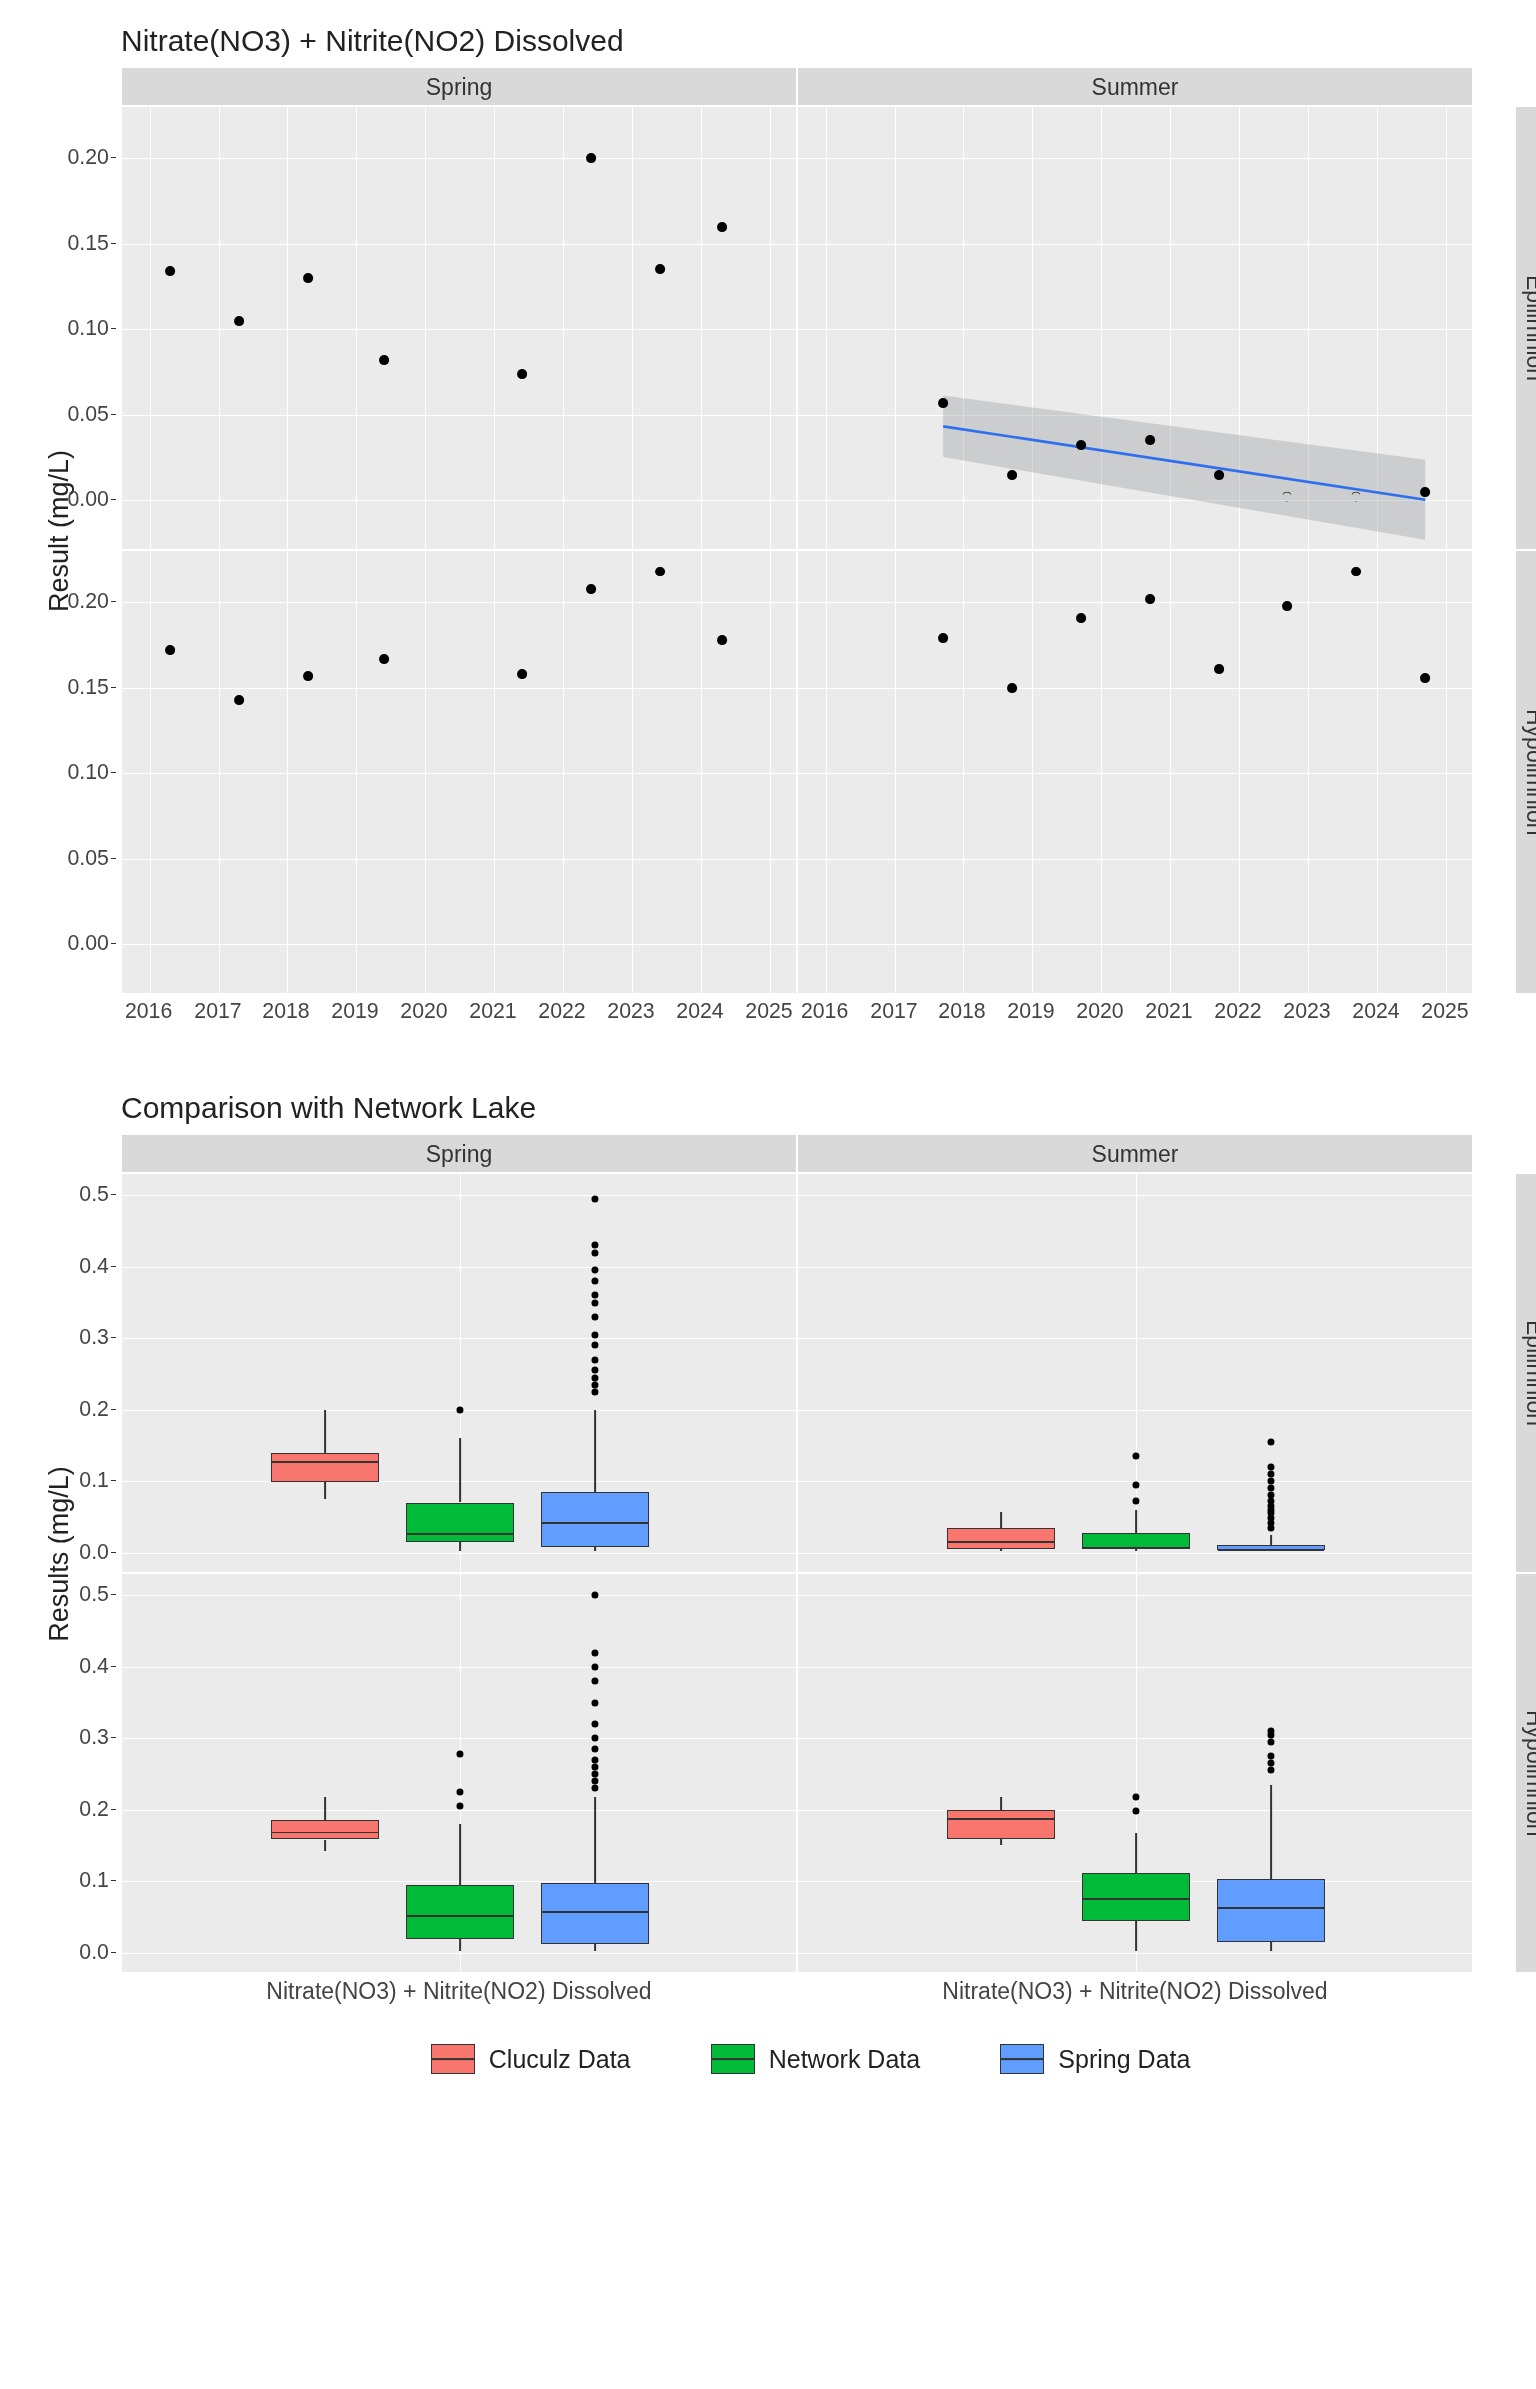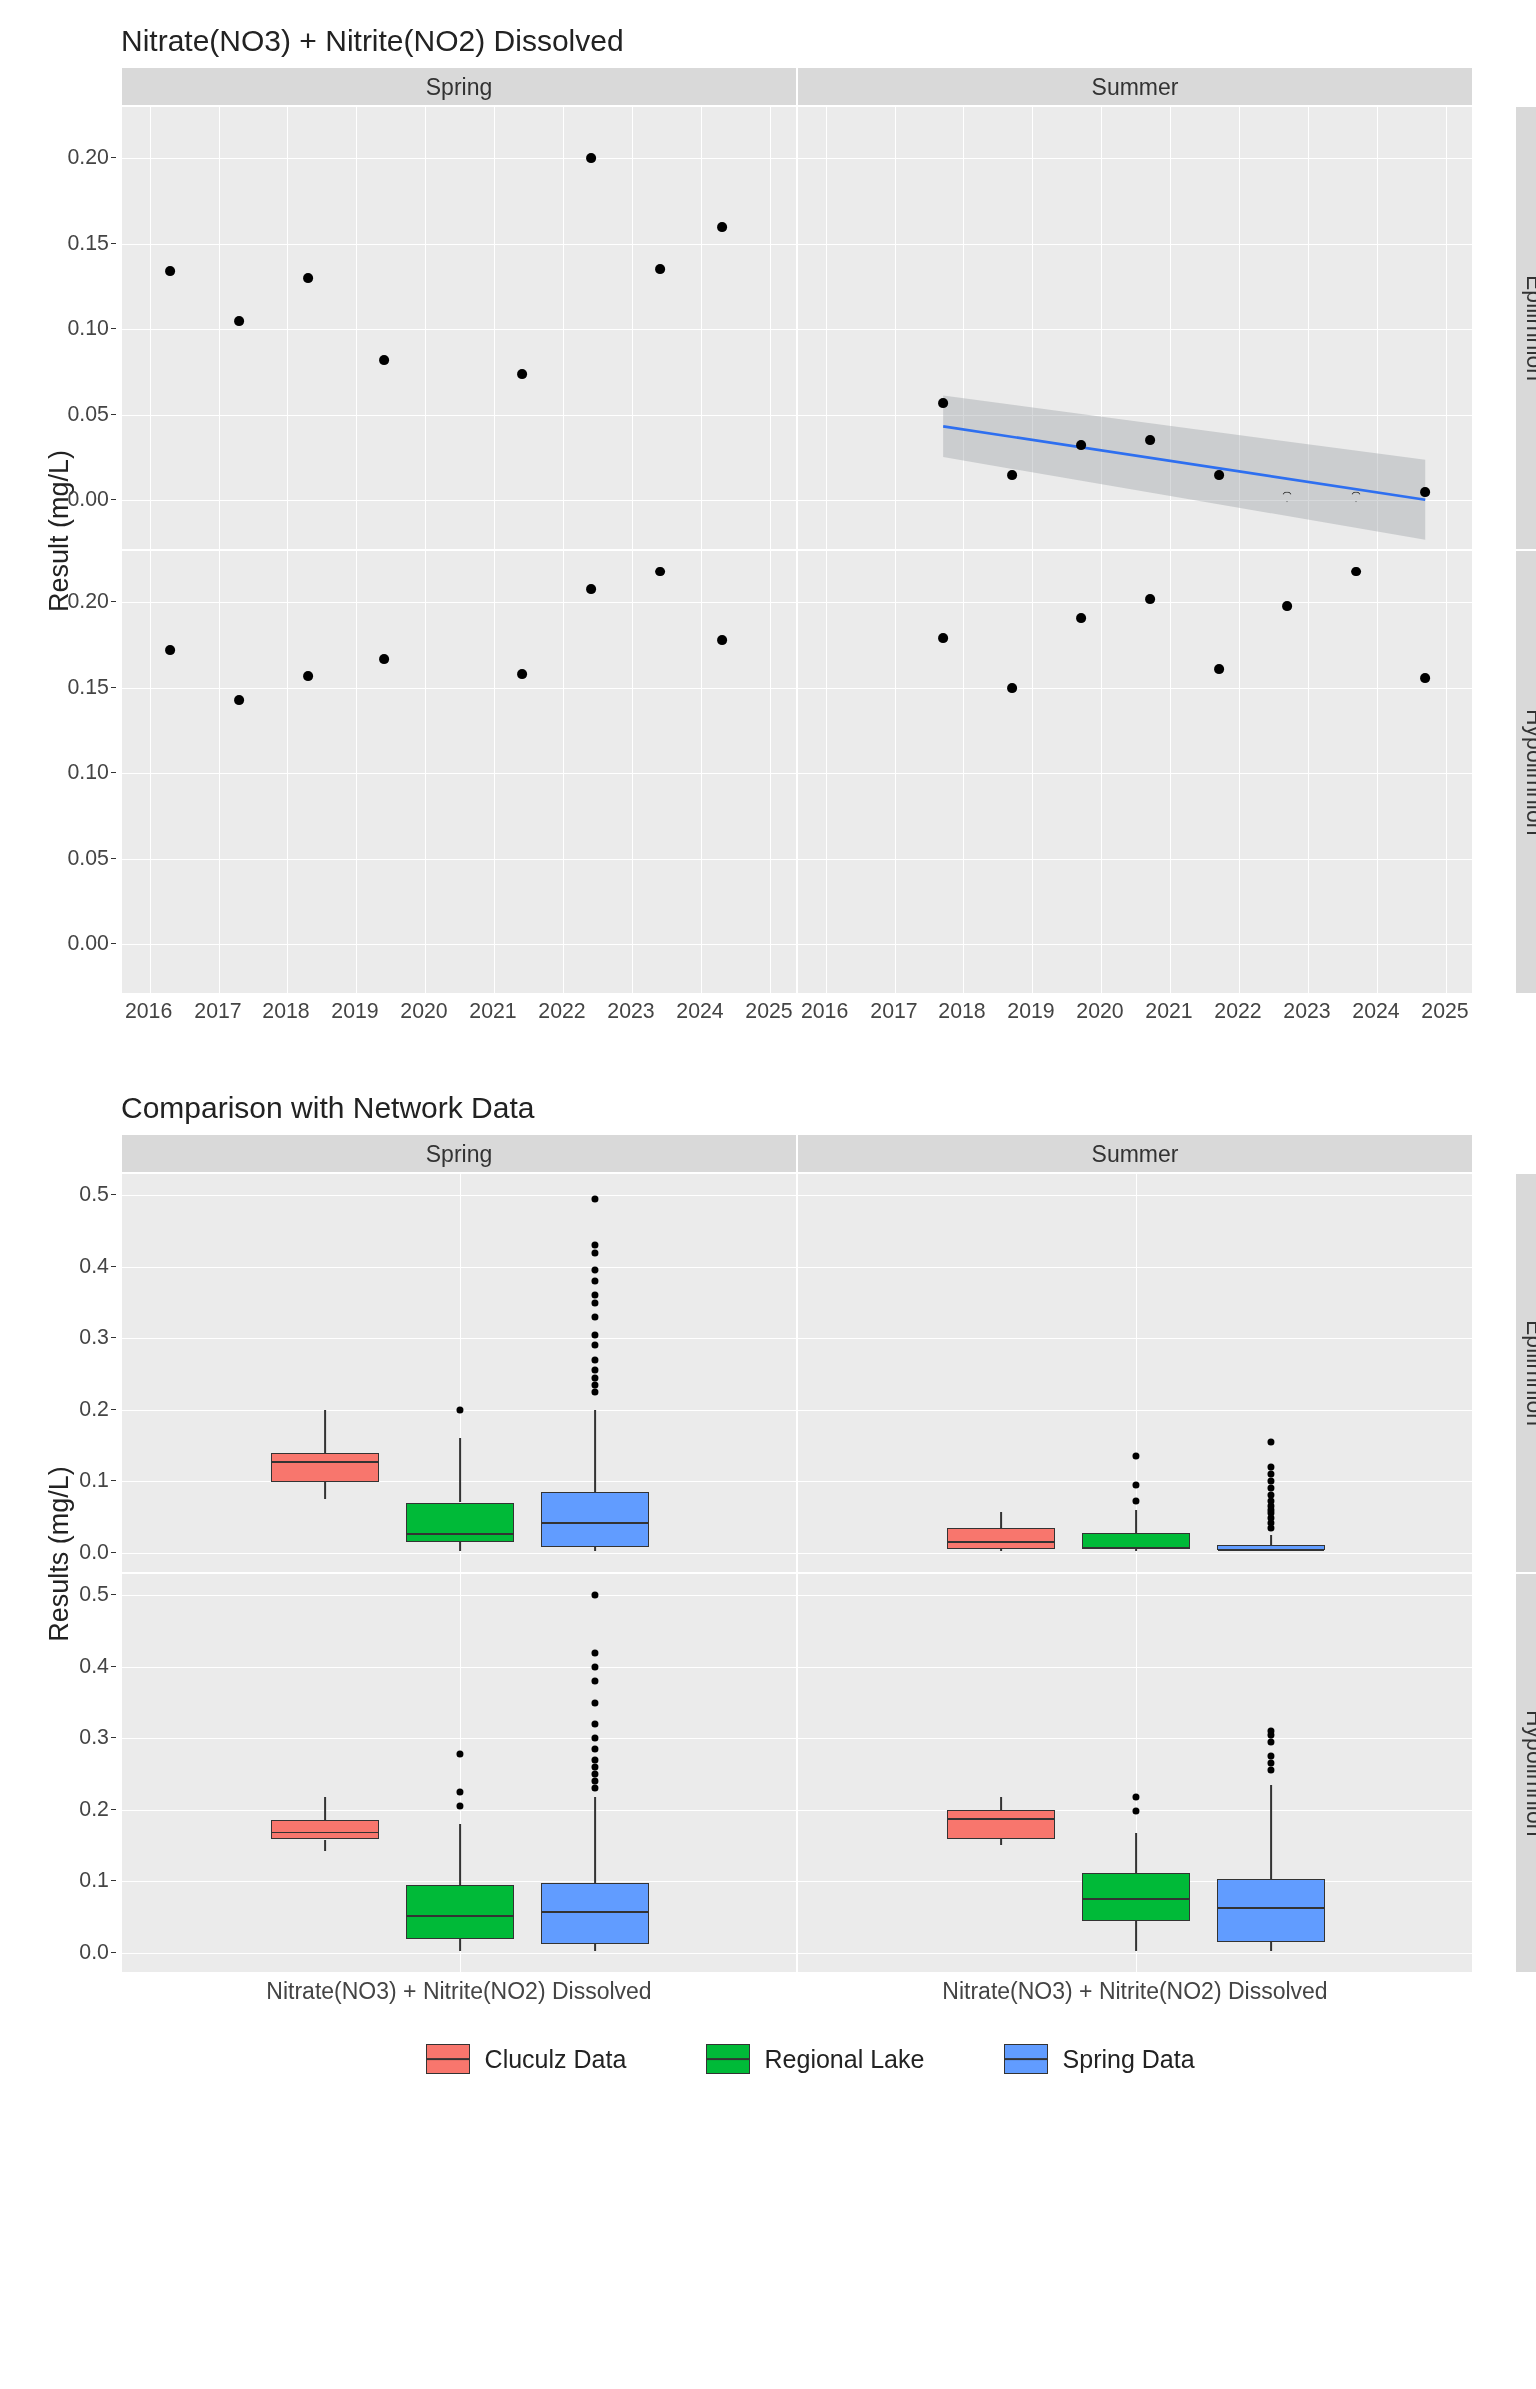--- a/index.html
+++ b/index.html
@@ -219,21 +219,21 @@
           <div class="x-tick" style="left: 372px;">2021</div>
           <div class="x-tick" style="left: 441px;">2022</div>
           <div class="x-tick" style="left: 510px;">2023</div>
           <div class="x-tick" style="left: 579px;">2024</div>
           <div class="x-tick" style="left: 648px;">2025</div>
         </div>
     </div>
   </div>
 
   <div style="height:53px;"></div>
-  <div class="chart-title">Comparison with Network Data</div>
+  <div class="chart-title">Comparison with Network Lake</div>
 
   <div class="facet-grid" style="width:1392px;">
     <div class="y-label" style="left:-62px;top:420px;">Results (mg/L)</div>
 
     <div class="col-header">
       <div>Spring</div>
       <div>Summer</div>
     </div>
 
     <div class="facet-row" style="position:relative;">
@@ -438,21 +438,21 @@
     </div>
   </div>
 
   <div class="legend">
     <div class="item">
       <div class="swatch sw-red"></div>
       <span>Cluculz Data</span>
     </div>
     <div class="item">
       <div class="swatch sw-green"></div>
-      <span>Regional Lake</span>
+      <span>Network Data</span>
     </div>
     <div class="item">
       <div class="swatch sw-blue"></div>
       <span>Spring Data</span>
     </div>
   </div>
 
 </div>
 
 

